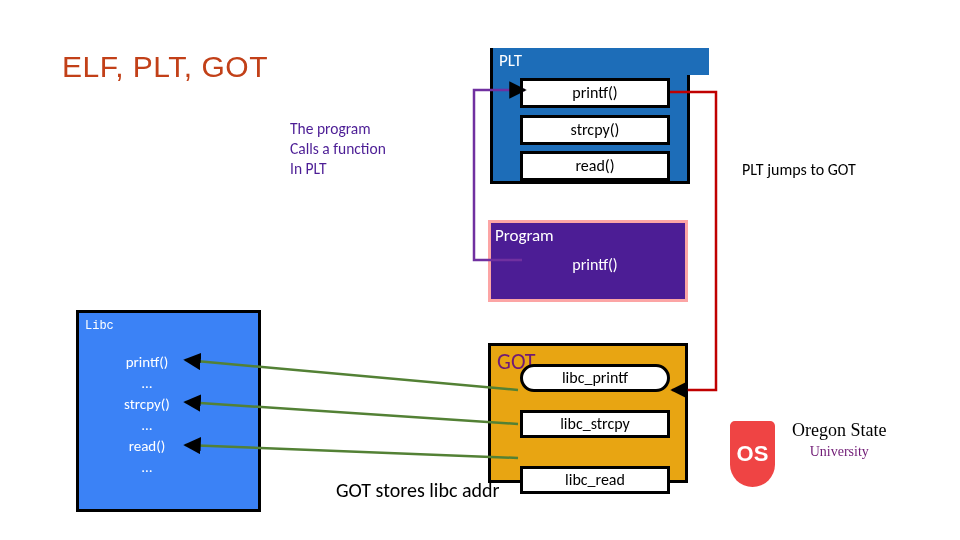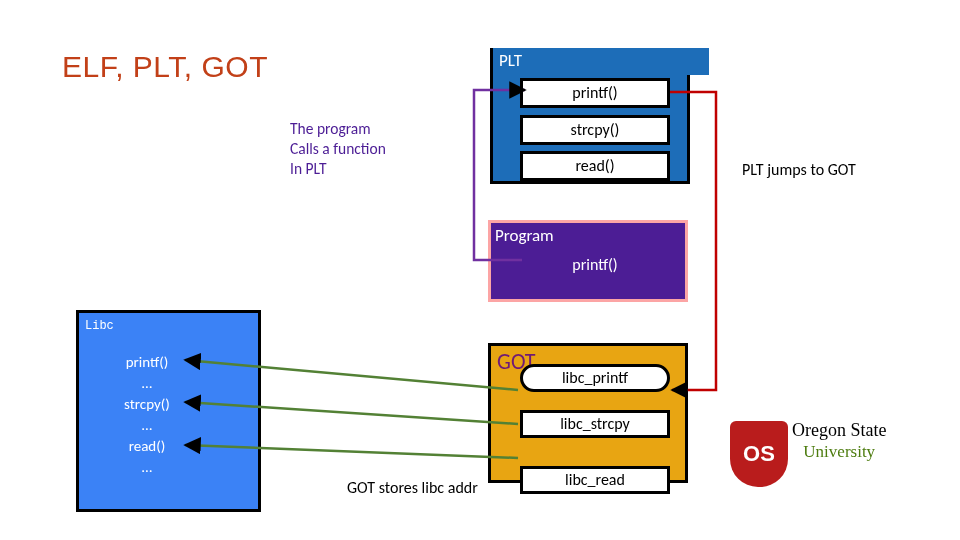--- a/index.html
+++ b/index.html
@@ -28,27 +28,27 @@
   .got-row.g2 { top: 402px; margin-top: 8px; }
   .got-row.g3 { top: 466px; }
 
   
   .libc-box { left: 76px; top: 310px; width: 185px; height: 202px; background: #3b82f6; border: 3px solid #000; color: #fff; padding: 6px; font-family: Liberation Mono, monospace; font-size: 12px; }
   .libc-items { position: absolute; left: 112px; top: 352px; font-family: Calibri, Arial, sans-serif; font-size: 15px; line-height: 21px; color: #fff; text-align: center; width: 70px; }
 
   
   .anno1 { position: absolute; left: 290px; top: 119px; font-family: Calibri, Arial, sans-serif; font-size: 15.5px; line-height: 20px; color: #4c1d95; }
   .anno2 { position: absolute; left: 742px; top: 160px; font-family: Calibri, Arial, sans-serif; font-size: 16px; color: #000; }
-  .anno3 { position: absolute; left: 336px; top: 478px; font-family: Calibri, Arial, sans-serif; font-size: 16px; color: #000; margin-left: 11px; }
+  .anno3 { position: absolute; left: 336px; top: 478px; font-family: Calibri, Arial, sans-serif; font-size: 20px; color: #000; }
 
   
   .logo { position: absolute; left: 730px; top: 415px; width: 200px; height: 90px; }
-  .logo-shield { position: absolute; left: 0; top: 6px; width: 58px; height: 66px; background: #b91c1c; border-radius: 6px 6px 28px 28px; display: flex; align-items: center; justify-content: center; color: #fff; font-weight: bold; font-size: 22px; }
+  .logo-shield { position: absolute; left: 0; top: 6px; width: 45px; height: 66px; background: #ef4444; border-radius: 6px 6px 28px 28px; display: flex; align-items: center; justify-content: center; color: #fff; font-weight: bold; font-size: 22px; }
   .logo-text { position: absolute; left: 62px; top: 5px; font-family: Georgia, 'Times New Roman', serif; font-size: 18px; line-height: 21px; color: #000; text-align: center; }
-  .logo-text .uni { color: #4d7c0f; font-size: 17px; }
+  .logo-text .uni { color: #701a75; font-size: 14px; }
 
   
   svg.overlay { position: absolute; left: 0; top: 0; width: 960px; height: 540px; pointer-events: none; }
 </style>
 </head>
 <body>
 
 <div class="layer title">ELF, PLT, GOT</div>
 
 <div class="layer plt-box">

